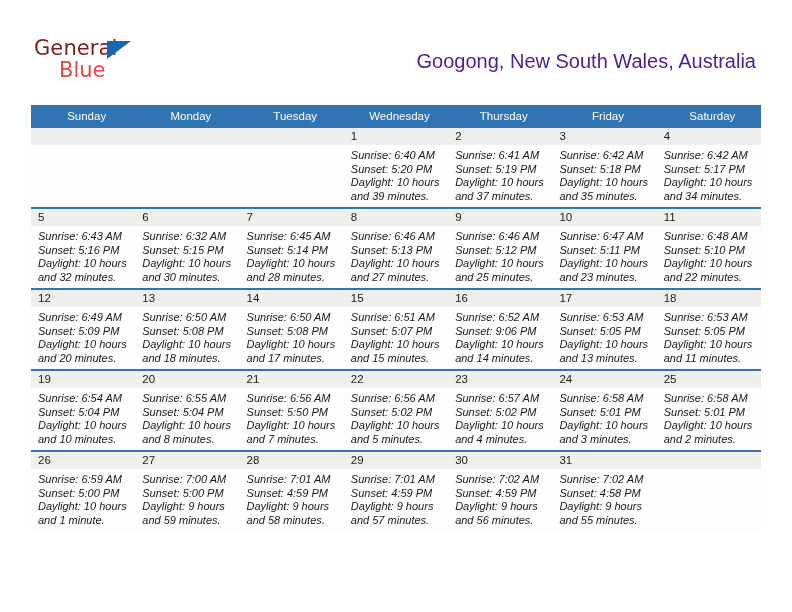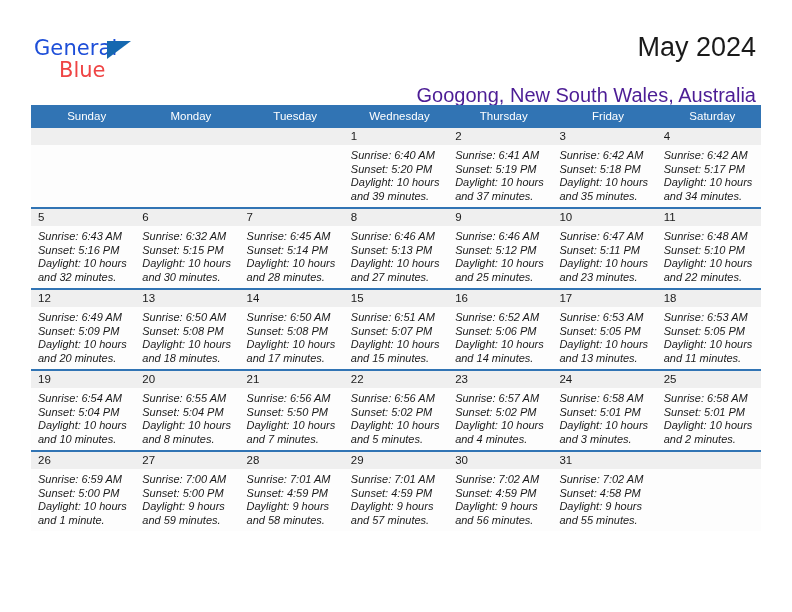--- a/index.html
+++ b/index.html
@@ -35,21 +35,21 @@
     top: 38px;
     width: 220px;
     height: 46px;
     line-height: 1;
   }
   .logo-general {
     position: absolute;
     left: 0;
     top: 0;
     font-size: 21px;
-    color: #1d4ed8;
+    color: #7f1d1d;
     letter-spacing: 0.1px;
     font-family: "DejaVu Sans", sans-serif;
   }
   .logo-tri {
     position: absolute;
     left: 73px;
     top: 3px;
     width: 0;
     height: 0;
     border-left: 24px solid #1568b0;
@@ -152,21 +152,20 @@
 
   <div class="header">
 
     <div class="logo">
       <span class="logo-general">General</span>
       <span class="logo-tri"></span>
       <span class="logo-blue">Blue</span>
     </div>
 
     <div class="title-block">
-      <div class="month-title">May 2024</div>
       <div class="location">Googong, New South Wales, Australia</div>
     </div>
 
   </div>
 
   <div class="calendar">
     <table class="cal">
       <thead>
         <tr id="weekday-row">
             <th>Sunday</th>
@@ -365,21 +364,21 @@
                   <div>Daylight: 10 hours</div>
                   <div>and 15 minutes.</div>
                 </div>
               </div>
             </td>
             <td>
               <div class="cell-inner">
                 <div class="daynum-band">16</div>
                 <div class="cell-body">
                   <div>Sunrise: 6:52 AM</div>
-                  <div>Sunset: 5:06 PM</div>
+                  <div>Sunset: 9:06 PM</div>
                   <div>Daylight: 10 hours</div>
                   <div>and 14 minutes.</div>
                 </div>
               </div>
             </td>
             <td>
               <div class="cell-inner">
                 <div class="daynum-band">17</div>
                 <div class="cell-body">
                   <div>Sunrise: 6:53 AM</div>

